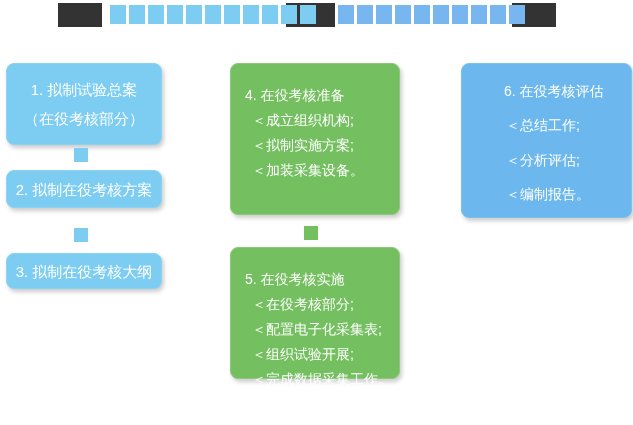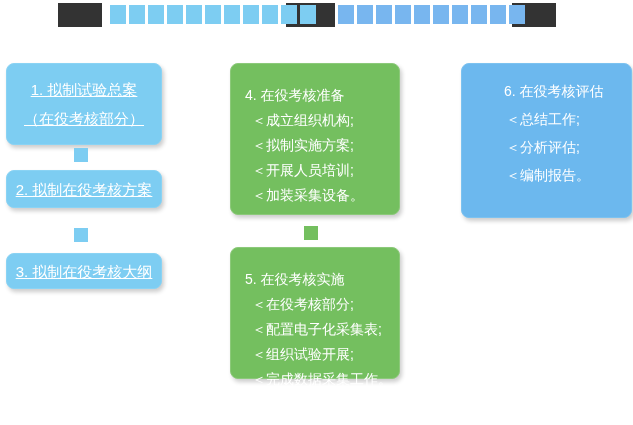--- a/index.html
+++ b/index.html
@@ -62,21 +62,20 @@
     border: 1px solid #8cc97a;
   }
   .node-title,
   .node-line {
     line-height: 1.0;
     white-space: nowrap;
   }
   .node-center {
     align-items: center;
     text-align: right;
-    text-decoration: underline;
   }
   .node-center .node-title,
   .node-center .node-line {
     font-size: 15px;
   }
   .node-list {
     align-items: flex-start;
     padding-left: 14px;
     justify-content: flex-start;
     padding-top: 24px;
@@ -94,21 +93,21 @@
     margin-bottom: 0;
   }
 
   
   #node-1 .node-title { margin-bottom: 14px; }
 
   
   .node-list-6 {
     align-items: flex-start;
     padding-left: 42px;
-    justify-content: flex-start;
+    justify-content: space-between;
     padding-top: 20px;
   }
   .node-list-6 .node-title {
     font-size: 14px;
     margin-bottom: 14px;
   }
   .node-list-6 .node-line {
     font-size: 14px;
     margin-bottom: 14px;
     padding-left: 2px;
@@ -170,21 +169,20 @@
   <div class="connector conn-blue" style="left:74px; top:228px;"></div>
 
   <div class="node node-blue node-center" id="node-3" style="left:6px; top:253px; width:156px; height:36px;">
     <div class="node-title">3. 拟制在役考核大纲</div>
   </div>
 
   <div class="node node-green node-list" id="node-4" style="left:230px; top:63px; width:170px; height:152px;">
     <div class="node-title">4. 在役考核准备</div>
     <div class="node-line">＜成立组织机构;</div>
     <div class="node-line">＜拟制实施方案;</div>
-    <div class="node-line">＜开展人员培训;</div>
     <div class="node-line">＜加装采集设备。</div>
   </div>
 
   <div class="connector conn-green" style="left:304px; top:226px;"></div>
 
   <div class="node node-green node-list" id="node-5" style="left:230px; top:247px; width:170px; height:132px;">
     <div class="node-title">5. 在役考核实施</div>
     <div class="node-line">＜在役考核部分;</div>
     <div class="node-line">＜配置电子化采集表;</div>
     <div class="node-line">＜组织试验开展;</div>

